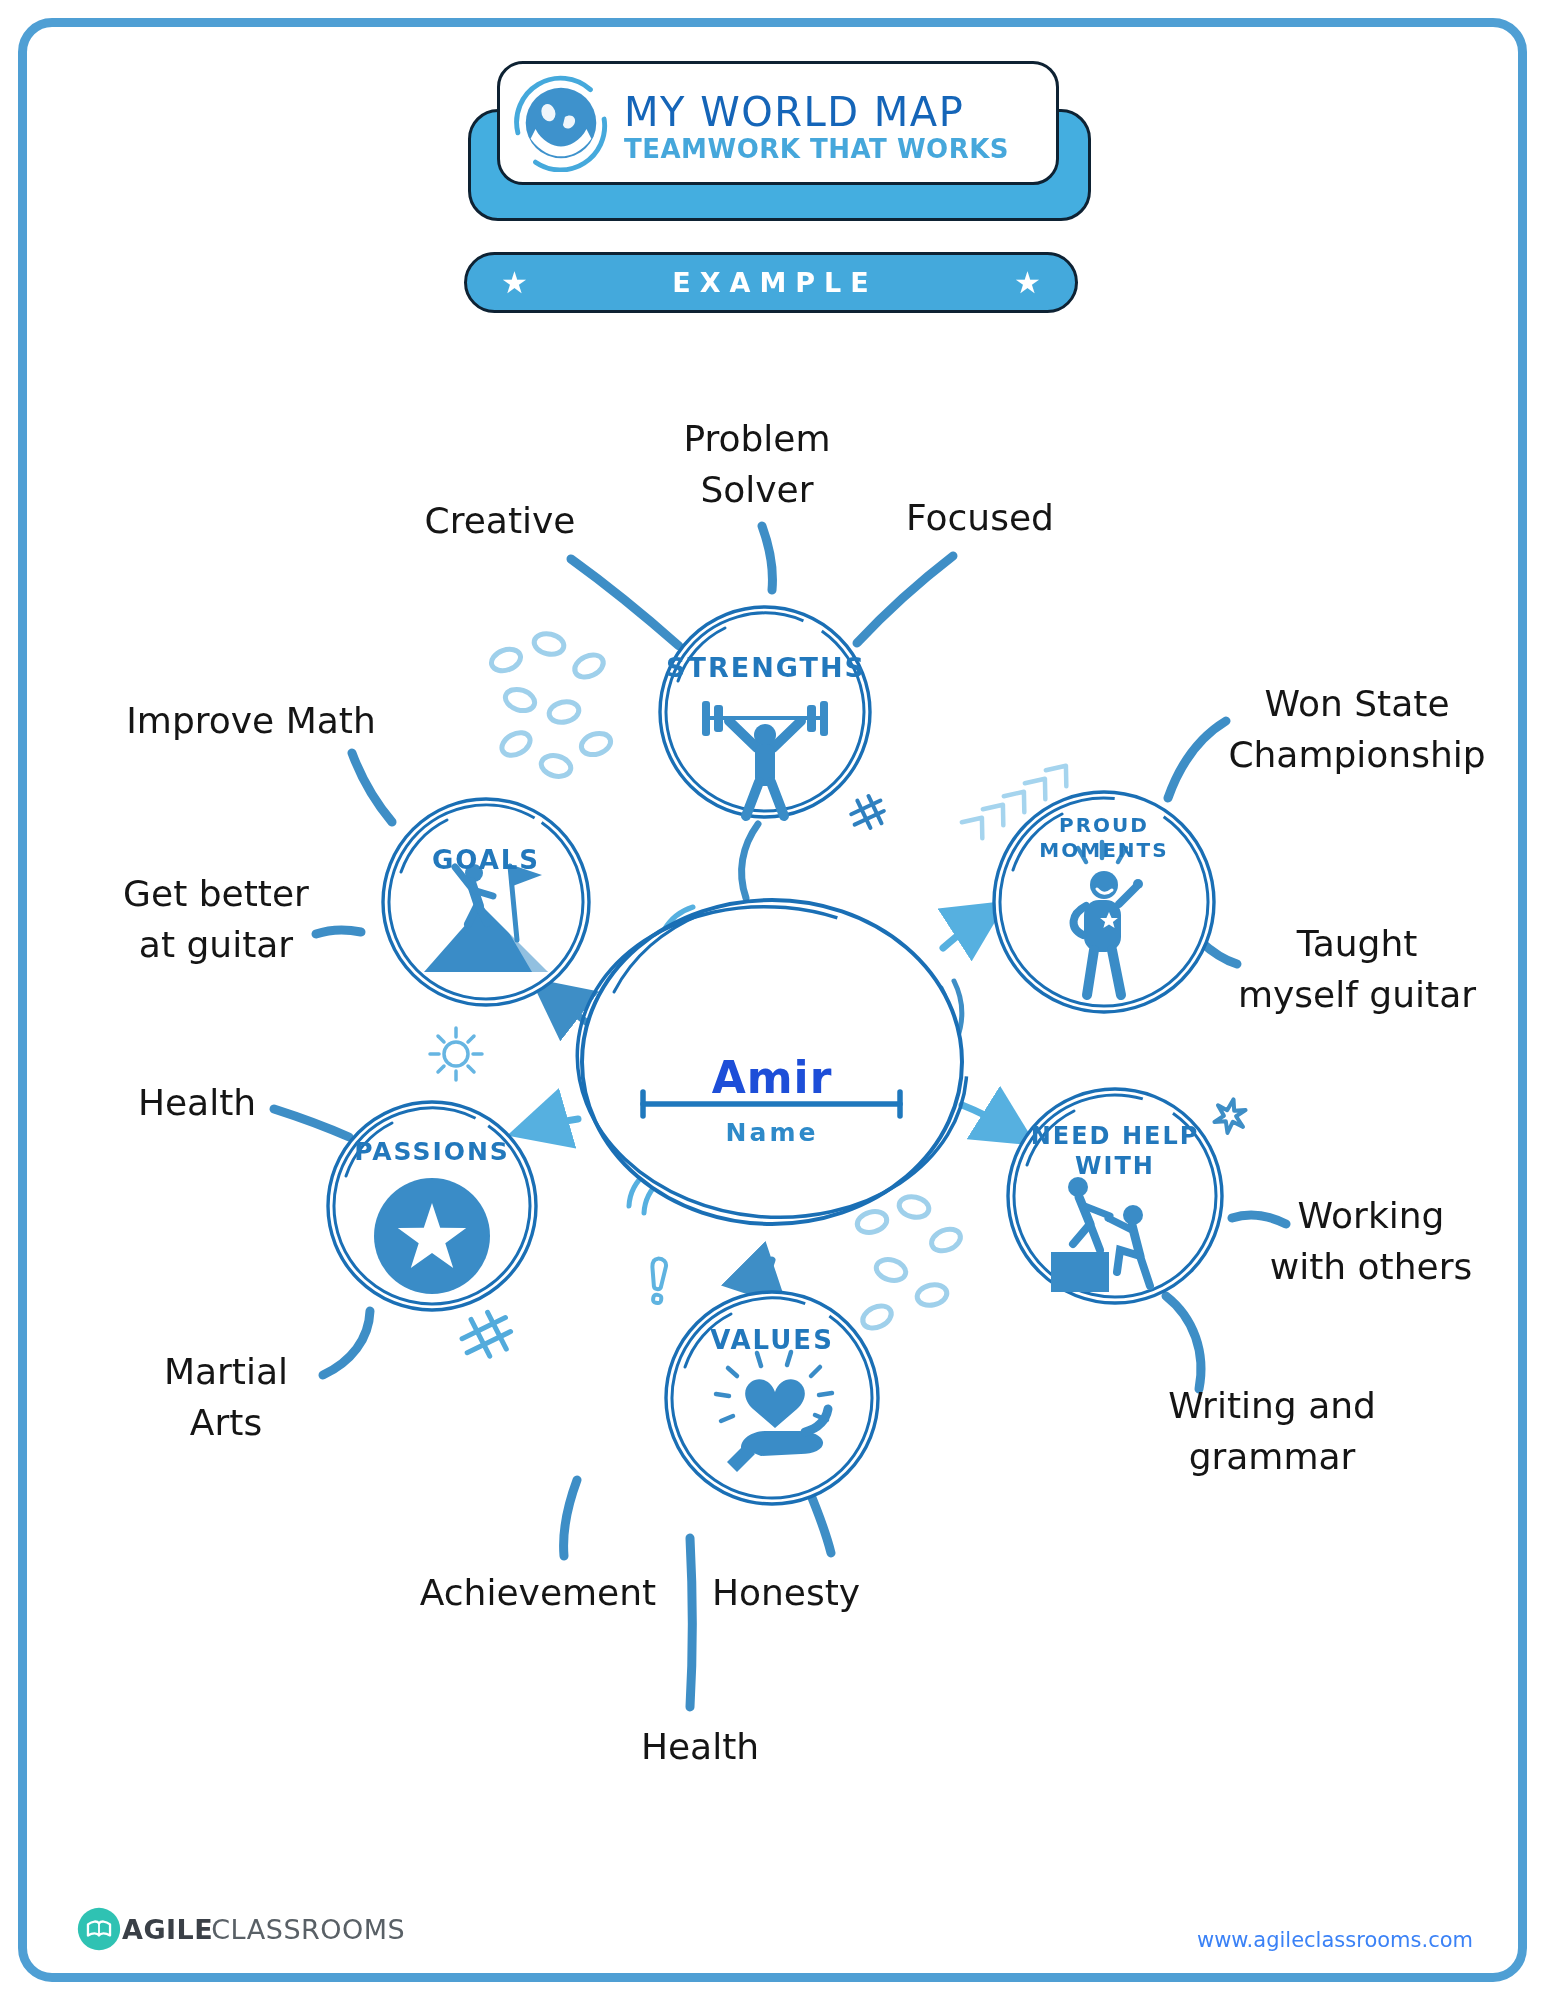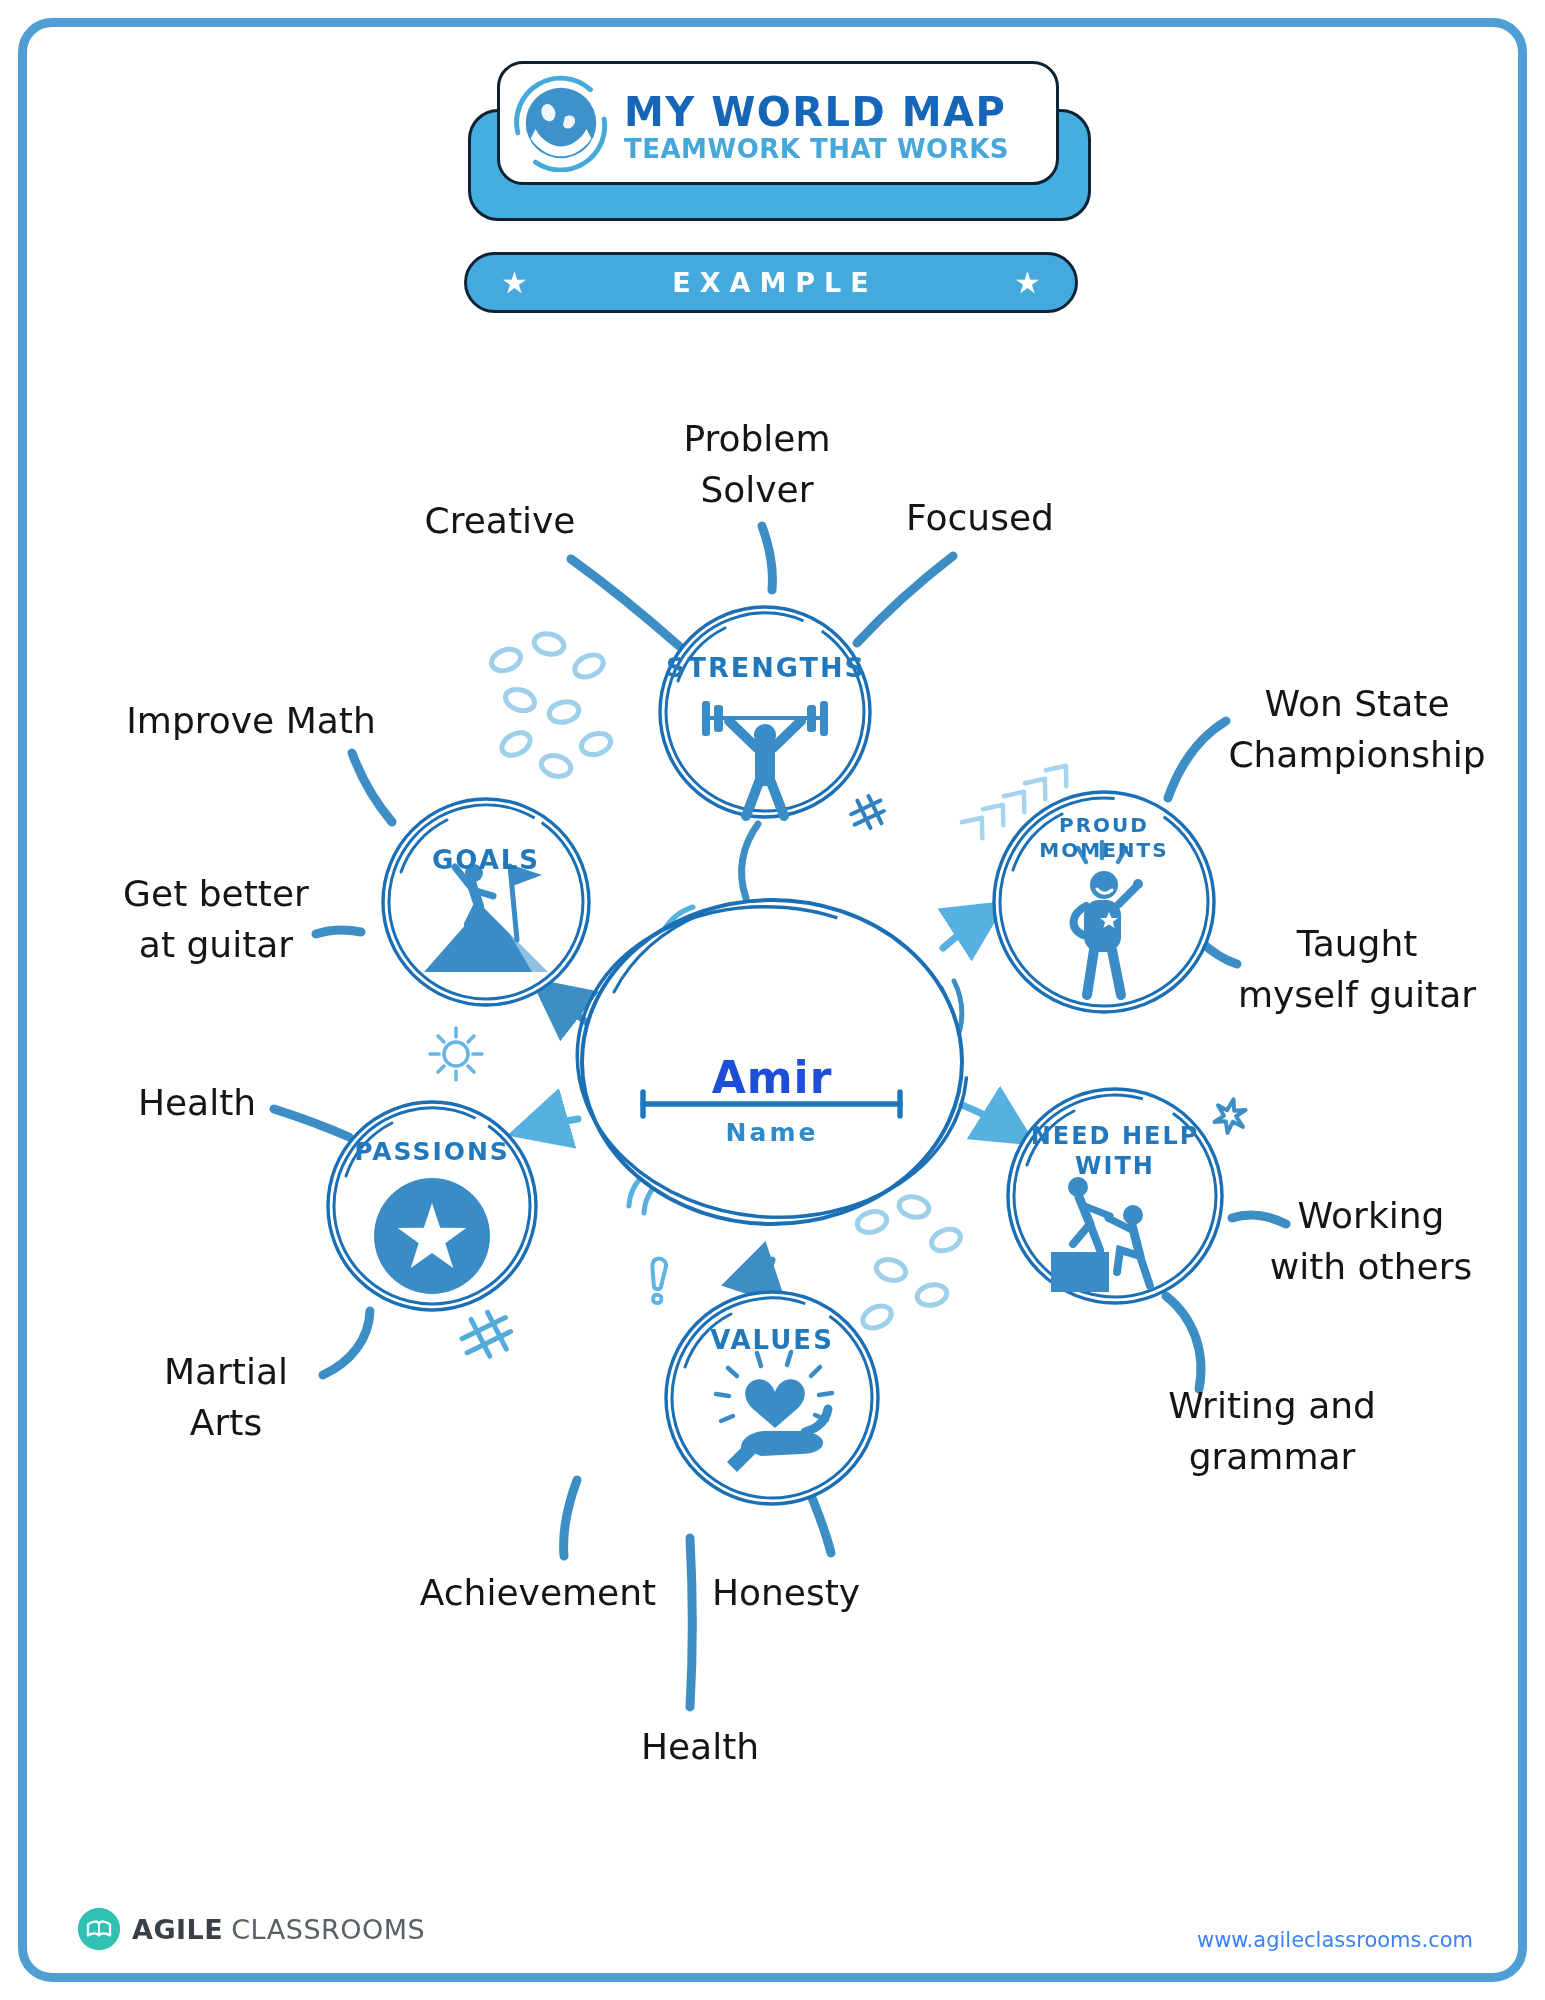--- a/index.html
+++ b/index.html
@@ -6,21 +6,21 @@
   .page{position:relative;width:1545px;height:2000px;background:#fff;overflow:hidden;
         font-family:"DejaVu Sans","Liberation Sans",sans-serif;}
   .frame{position:absolute;inset:18px;border:9px solid #4F9FD4;border-radius:34px;pointer-events:none;}
   .abs{position:absolute;transform:translate(-50%,-50%);}
   
   .hdr-back{position:absolute;left:468px;top:109px;width:617px;height:106px;background:#44AEE0;
             border:3px solid #0E2233;border-radius:30px;}
   .hdr-card{position:absolute;left:497px;top:61px;width:562px;height:124px;background:#fff;
             border:3px solid #0E2233;border-radius:26px;display:flex;align-items:center;padding-left:12px;box-sizing:border-box;}
   .hdr-text{margin-left:14px;display:flex;flex-direction:column;line-height:1.15;}
-  .hdr-title{font-size:40px;font-weight:bold;letter-spacing:1.5px;color:#1565B8;margin-top:8px;}
+  .hdr-title{font-size:40px;font-weight:normal;letter-spacing:1.5px;color:#1565B8;margin-top:8px;}
   .hdr-sub{font-size:26px;font-weight:bold;letter-spacing:.5px;color:#46A7DB;}
   .pill{position:absolute;left:464px;top:252px;width:614px;height:61px;background:#44A9DC;
         border:3px solid #0E2233;border-radius:40px;display:flex;align-items:center;
         justify-content:space-between;padding:0 34px;box-sizing:border-box;}
   .pill-star{color:#fff;font-size:30px;line-height:1;}
   .pill-text{color:#fff;font-size:27px;font-weight:bold;letter-spacing:9px;transform:translateX(4px);}
   
   .label{font-size:36px;line-height:1.42;color:#151515;white-space:pre;text-align:center;}
   .ctitle{font-weight:bold;color:#2278BC;letter-spacing:2px;text-align:center;white-space:pre;line-height:1.25;}
   .t-strengths{font-size:27px;}
@@ -39,21 +39,21 @@
   .cn{fill:none;stroke:#3E8EC6;stroke-width:9;stroke-linecap:round;}
   .arm{fill:none;stroke:#3E8EC6;stroke-width:7;stroke-linecap:round;}
   .arl{fill:none;stroke:#56B0E0;stroke-width:7;stroke-linecap:round;}
   .acl{fill:none;stroke:#56B0E0;stroke-width:5;stroke-linecap:round;}
   .acm{fill:none;stroke:#3E8EC6;stroke-width:5;stroke-linecap:round;}
   .ov{fill:none;stroke:#9FD0EB;stroke-width:5;}
   .chev{fill:none;stroke:#A5D4EE;stroke-width:4.5;stroke-linecap:round;stroke-linejoin:round;}
   .ic{fill:#3A8CC7;}
   .ist{stroke:#3A8CC7;stroke-linecap:round;fill:none;}
   
-  .brand{position:absolute;left:76px;top:1906px;display:flex;align-items:center;gap:10px;}
+  .brand{position:absolute;left:76px;top:1906px;display:flex;align-items:center;}
   .brand-bold{font-size:27px;font-weight:bold;color:#3A4047;letter-spacing:.5px;}
   .brand-reg{font-size:27px;color:#596066;letter-spacing:.5px;margin-left:-2px;}
   .website{position:absolute;right:72px;top:1928px;font-size:21px;color:#3b82f6;font-weight:500;}
 </style>
 </head>
 <body>
 
 <div class="page">
   <div class="frame"></div>
 

